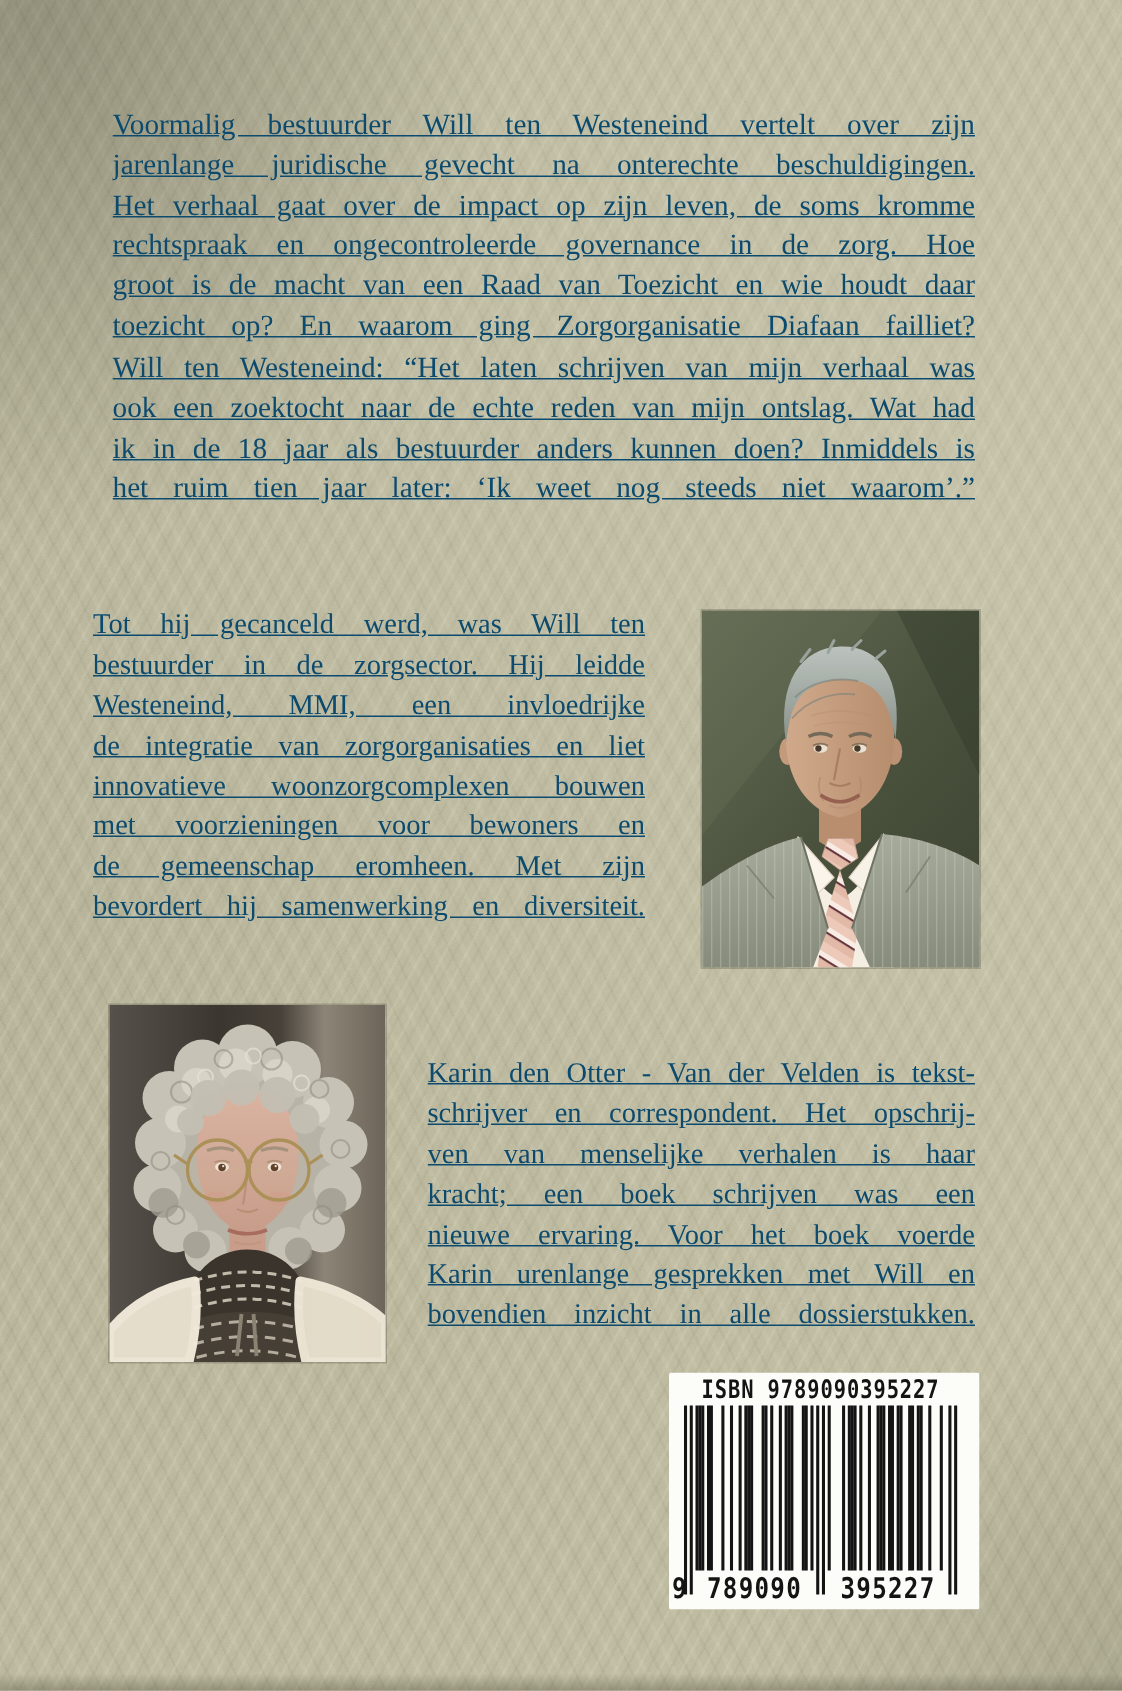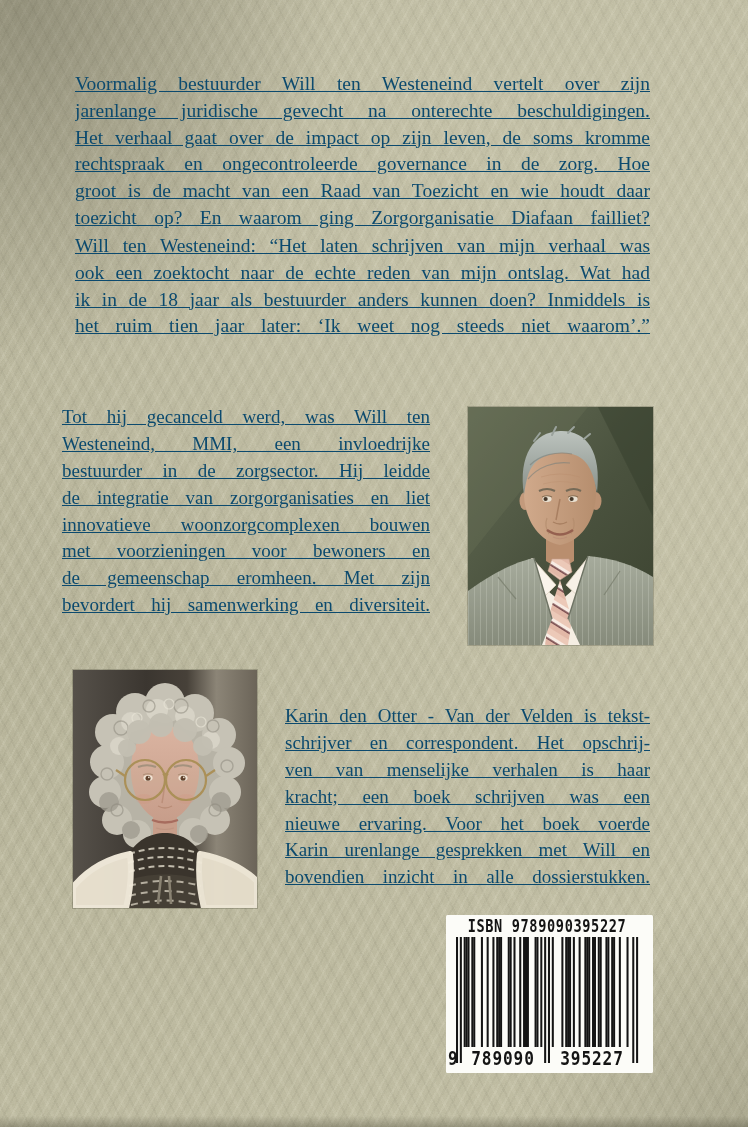--- a/index.html
+++ b/index.html
@@ -80,22 +80,22 @@
     <div class="tline">toezicht op? En waarom ging Zorgorganisatie Diafaan failliet?</div>
   </div>
 <div class="tblock para-wide" id="para-quote">
     <div class="tline">Will ten Westeneind: “Het laten schrijven van mijn verhaal was</div>
     <div class="tline">ook een zoektocht naar de echte reden van mijn ontslag. Wat had</div>
     <div class="tline">ik in de 18 jaar als bestuurder anders kunnen doen? Inmiddels is</div>
     <div class="tline">het ruim tien jaar later: ‘Ik weet nog steeds niet waarom’.”</div>
   </div>
 <div class="tblock para-col" id="para-bio-will">
     <div class="tline">Tot hij gecanceld werd, was Will ten</div>
+    <div class="tline">bestuurder in de zorgsector. Hij leidde</div>
     <div class="tline">Westeneind, MMI, een invloedrijke</div>
-    <div class="tline">bestuurder in de zorgsector. Hij leidde</div>
     <div class="tline">de integratie van zorgorganisaties en liet</div>
     <div class="tline">innovatieve woonzorgcomplexen bouwen</div>
     <div class="tline">met voorzieningen voor bewoners en</div>
     <div class="tline">de gemeenschap eromheen. Met zijn</div>
     <div class="tline">bevordert hij samenwerking en diversiteit.</div>
   </div>
 <div class="tblock para-col" id="para-bio-karin">
     <div class="tline">Karin den Otter - Van der Velden is tekst-</div>
     <div class="tline">schrijver en correspondent. Het opschrij-</div>
     <div class="tline">ven van menselijke verhalen is haar</div>

